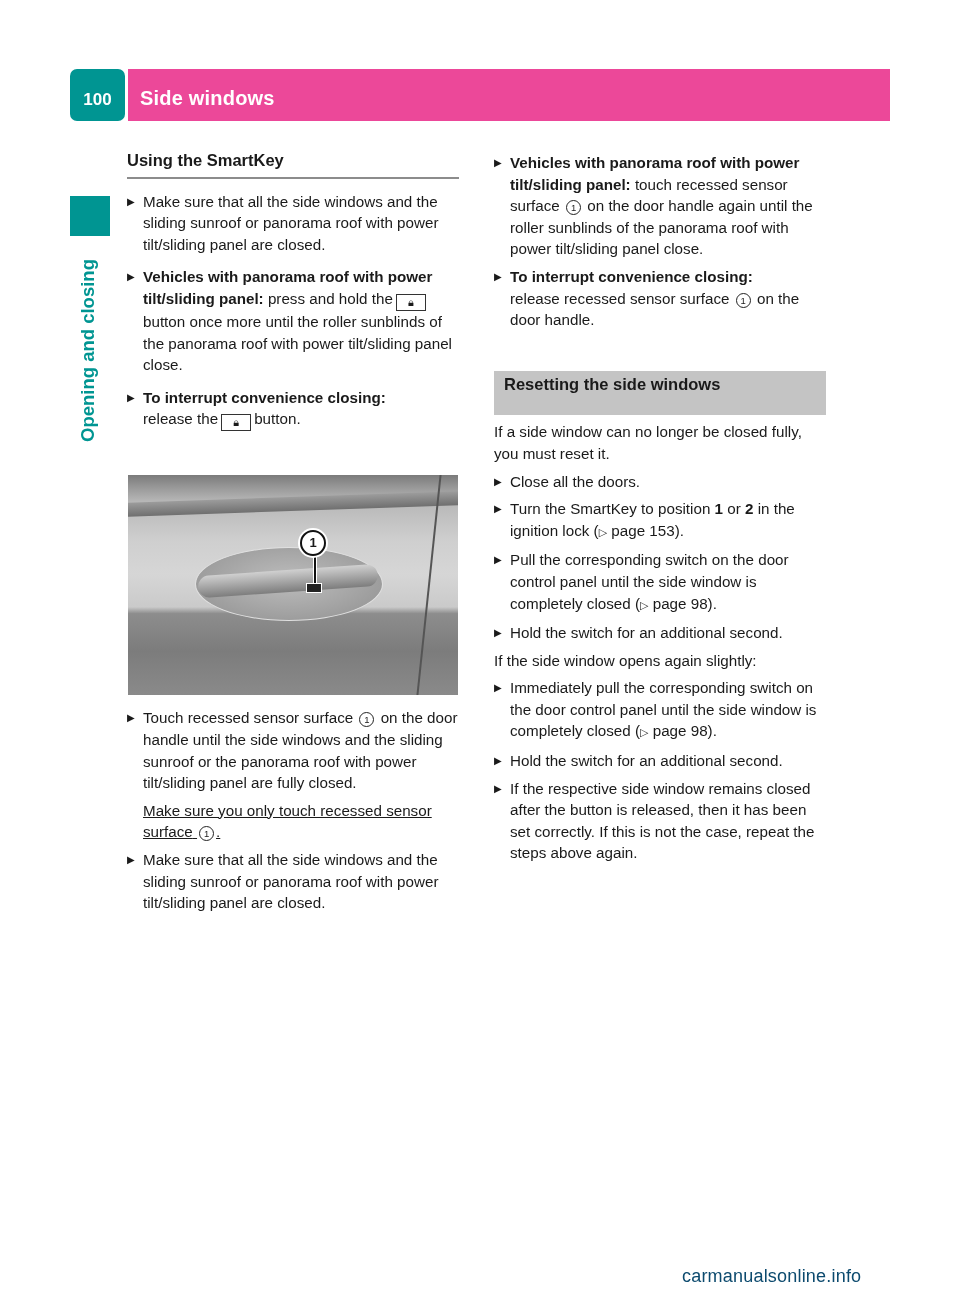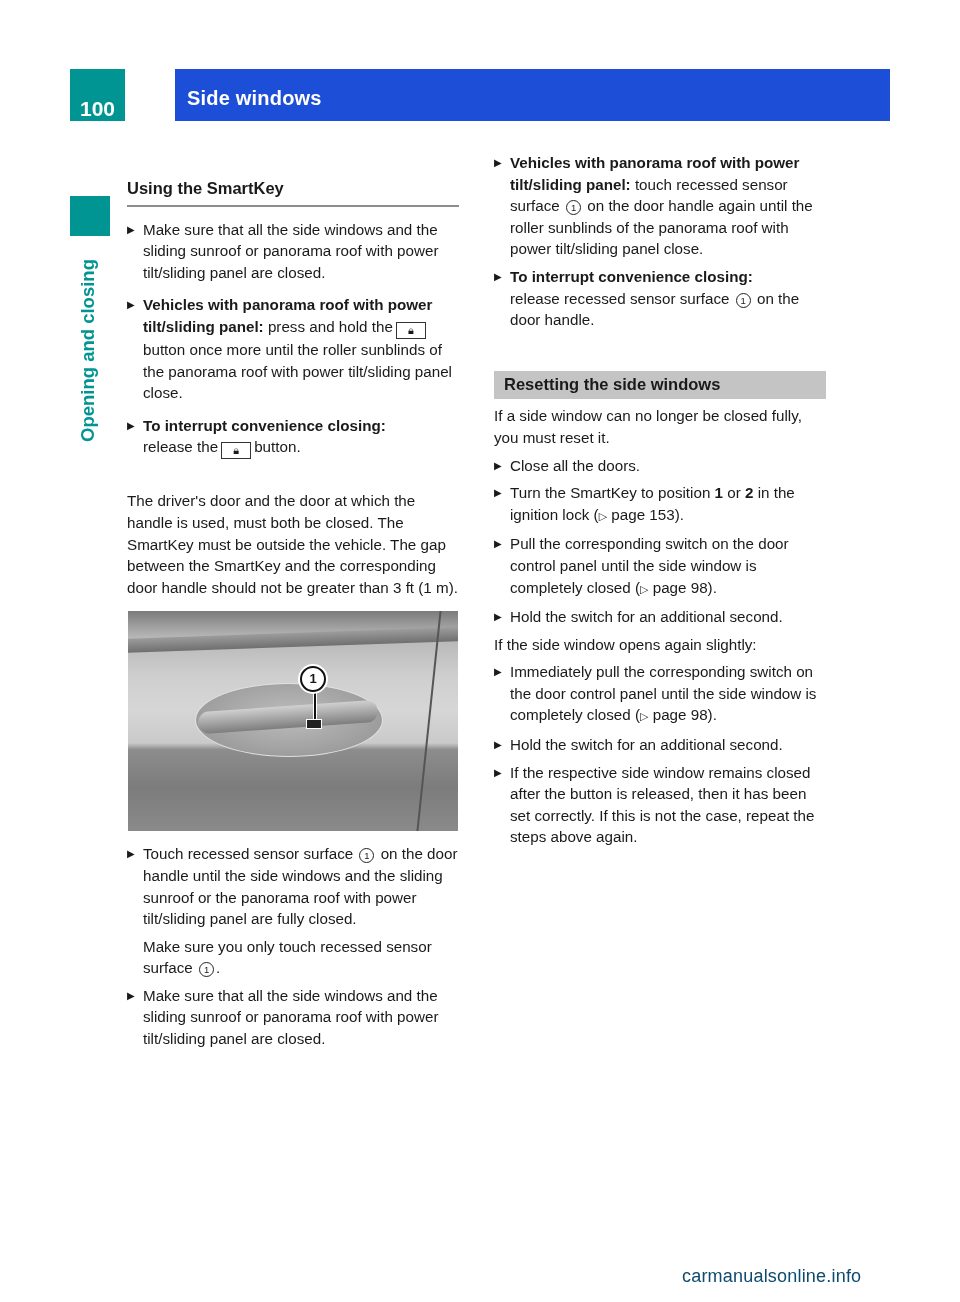--- a/index.html
+++ b/index.html
@@ -1,37 +1,37 @@
 <!DOCTYPE html>
 <html><head>
 <meta charset="utf-8">
 <style>
   html, body { margin: 0; padding: 0; background: #ffffff; }
   body { width: 960px; height: 1302px; position: relative; overflow: hidden;
          font-family: "Liberation Sans", sans-serif; color: #1a1a1a; }
   .header-bar { position: absolute; left: 70px; top: 69px; width: 820px; height: 52px; }
   .page-num-box { position: absolute; left: 0; top: 0; width: 55px; height: 52px; background: #009592;
-                  color: #fff; font-weight: bold; font-size: 21px; display: flex; align-items: flex-end;
-                  justify-content: center; box-sizing: border-box; }
-  .title-box { position: absolute; left: 58px; top: 0; right: 0; height: 52px; background: #1d4ed8;
+                  color: #fff; font-weight: bold; font-size: 17px; display: flex; align-items: flex-end;
+                  justify-content: center; padding-bottom: 11px; box-sizing: border-box; border-radius: 7px; }
+  .title-box { position: absolute; left: 58px; top: 0; right: 0; height: 52px; background: #ec4899;
                color: #fff; font-weight: bold; font-size: 20px; display: flex; align-items: flex-end;
-               padding: 0 0 11px 12px; box-sizing: border-box; letter-spacing: 0.2px; margin-left: 47px; }
+               padding: 0 0 11px 12px; box-sizing: border-box; letter-spacing: 0.2px; }
   .side-square { position: absolute; left: 70px; top: 196px; width: 40px; height: 40px; background: #009592; }
   .side-label { position: absolute; left: 77px; top: 442px; transform-origin: 0 0; transform: rotate(-90deg);
                 color: #009592; font-weight: bold; font-size: 18.5px; white-space: nowrap; width: 200px; }
   .col { position: absolute; font-size: 15.2px; line-height: 21.6px; }
-  .col-left { left: 127px; top: 150px; width: 332px; margin-top: 28px; }
+  .col-left { left: 127px; top: 150px; width: 332px; }
   .col-right { left: 470px; top: 152px; width: 332px; margin-left: 24px; }
   h2.sub { font-size: 16.5px; font-weight: bold; margin: 0; padding-bottom: 5px;
            border-bottom: 2px solid #8c8c8c; }
-  h2.bar { font-size: 16.5px; font-weight: bold; margin: 0; background: #c4c4c4; padding: 3px 0 4px 10px; }
+  h2.bar { font-size: 16.5px; font-weight: bold; margin: 0; background: #c4c4c4; padding: 3px 0 20px 10px; }
   .step { position: relative; padding-left: 16px; margin: 0; }
   .step::before { content: "\25B6"; position: absolute; left: 0; top: 0; font-size: 10px; line-height: 21.6px; }
   p.plain { margin: 0; }
-  p.indent { margin: 0; padding-left: 16px; }
+  p.indent { margin: 0; padding-left: 16px; text-decoration: underline; }
   b { font-weight: bold; }
   .key { display: inline-block; border: 1px solid #333; width: 28px; height: 15px; vertical-align: -2px;
          text-align: center; font-size: 11px; line-height: 15px; margin: 0 3px; }
   .circ { display: inline-block; width: 13px; height: 13px; border: 1.2px solid #222; border-radius: 50%;
           font-size: 9.5px; line-height: 13px; text-align: center; vertical-align: 0px; margin: 0 2px; }
   .ref-arrow { font-size: 11px; }
   .figure { position: relative; width: 330px; height: 220px; margin: 13px 0 12px 1px; overflow: hidden;
             background: linear-gradient(180deg, #7b7b7b 0%, #9a9a9a 6%, #b7b7b7 12%, #cfcfcf 30%, #d6d6d6 45%, #cacaca 60%, #8d8d8d 63%, #7c7c7c 80%, #8a8a8a 100%); }
   .fig-molding { position: absolute; left: 0; top: 22px; width: 100%; height: 14px; background: linear-gradient(180deg,#9c9c9c,#6f6f6f); transform: skewY(-2deg); }
   .fig-handle-recess { position: absolute; left: 67px; top: 72px; width: 186px; height: 72px; border-radius: 50%;
@@ -69,21 +69,20 @@
   <p class="step">
     <b>Vehicles with panorama roof with power tilt/sliding panel:</b><span> press and hold the</span><span class="key">🔒︎</span><span>button once more until the roller sunblinds of the panorama roof with power tilt/sliding panel close.</span>
   </p>
   <div class="gap-m"></div>
   <p class="step">
     <b>To interrupt convenience closing:</b><br><span> release the</span><span class="key">🔒︎</span><span>button.</span>
   </p>
   <div class="gap-l"></div>
 
   <div class="gap-m"></div>
-  <p class="plain">The driver's door and the door at which the handle is used, must both be closed. The SmartKey must be outside the vehicle. The gap between the SmartKey and the corresponding door handle should not be greater than 3 ft (1 m).</p>
 
   <div class="figure">
     <div class="fig-molding"></div>
     <div class="fig-handle-recess"></div>
     <div class="fig-handle"></div>
     <div class="fig-edge"></div>
     <div class="fig-callout-line"></div>
     <div class="fig-callout-dot"></div>
     <div class="fig-callout">1</div>
     <div class="fig-code">P80.61-2792-31</div>

